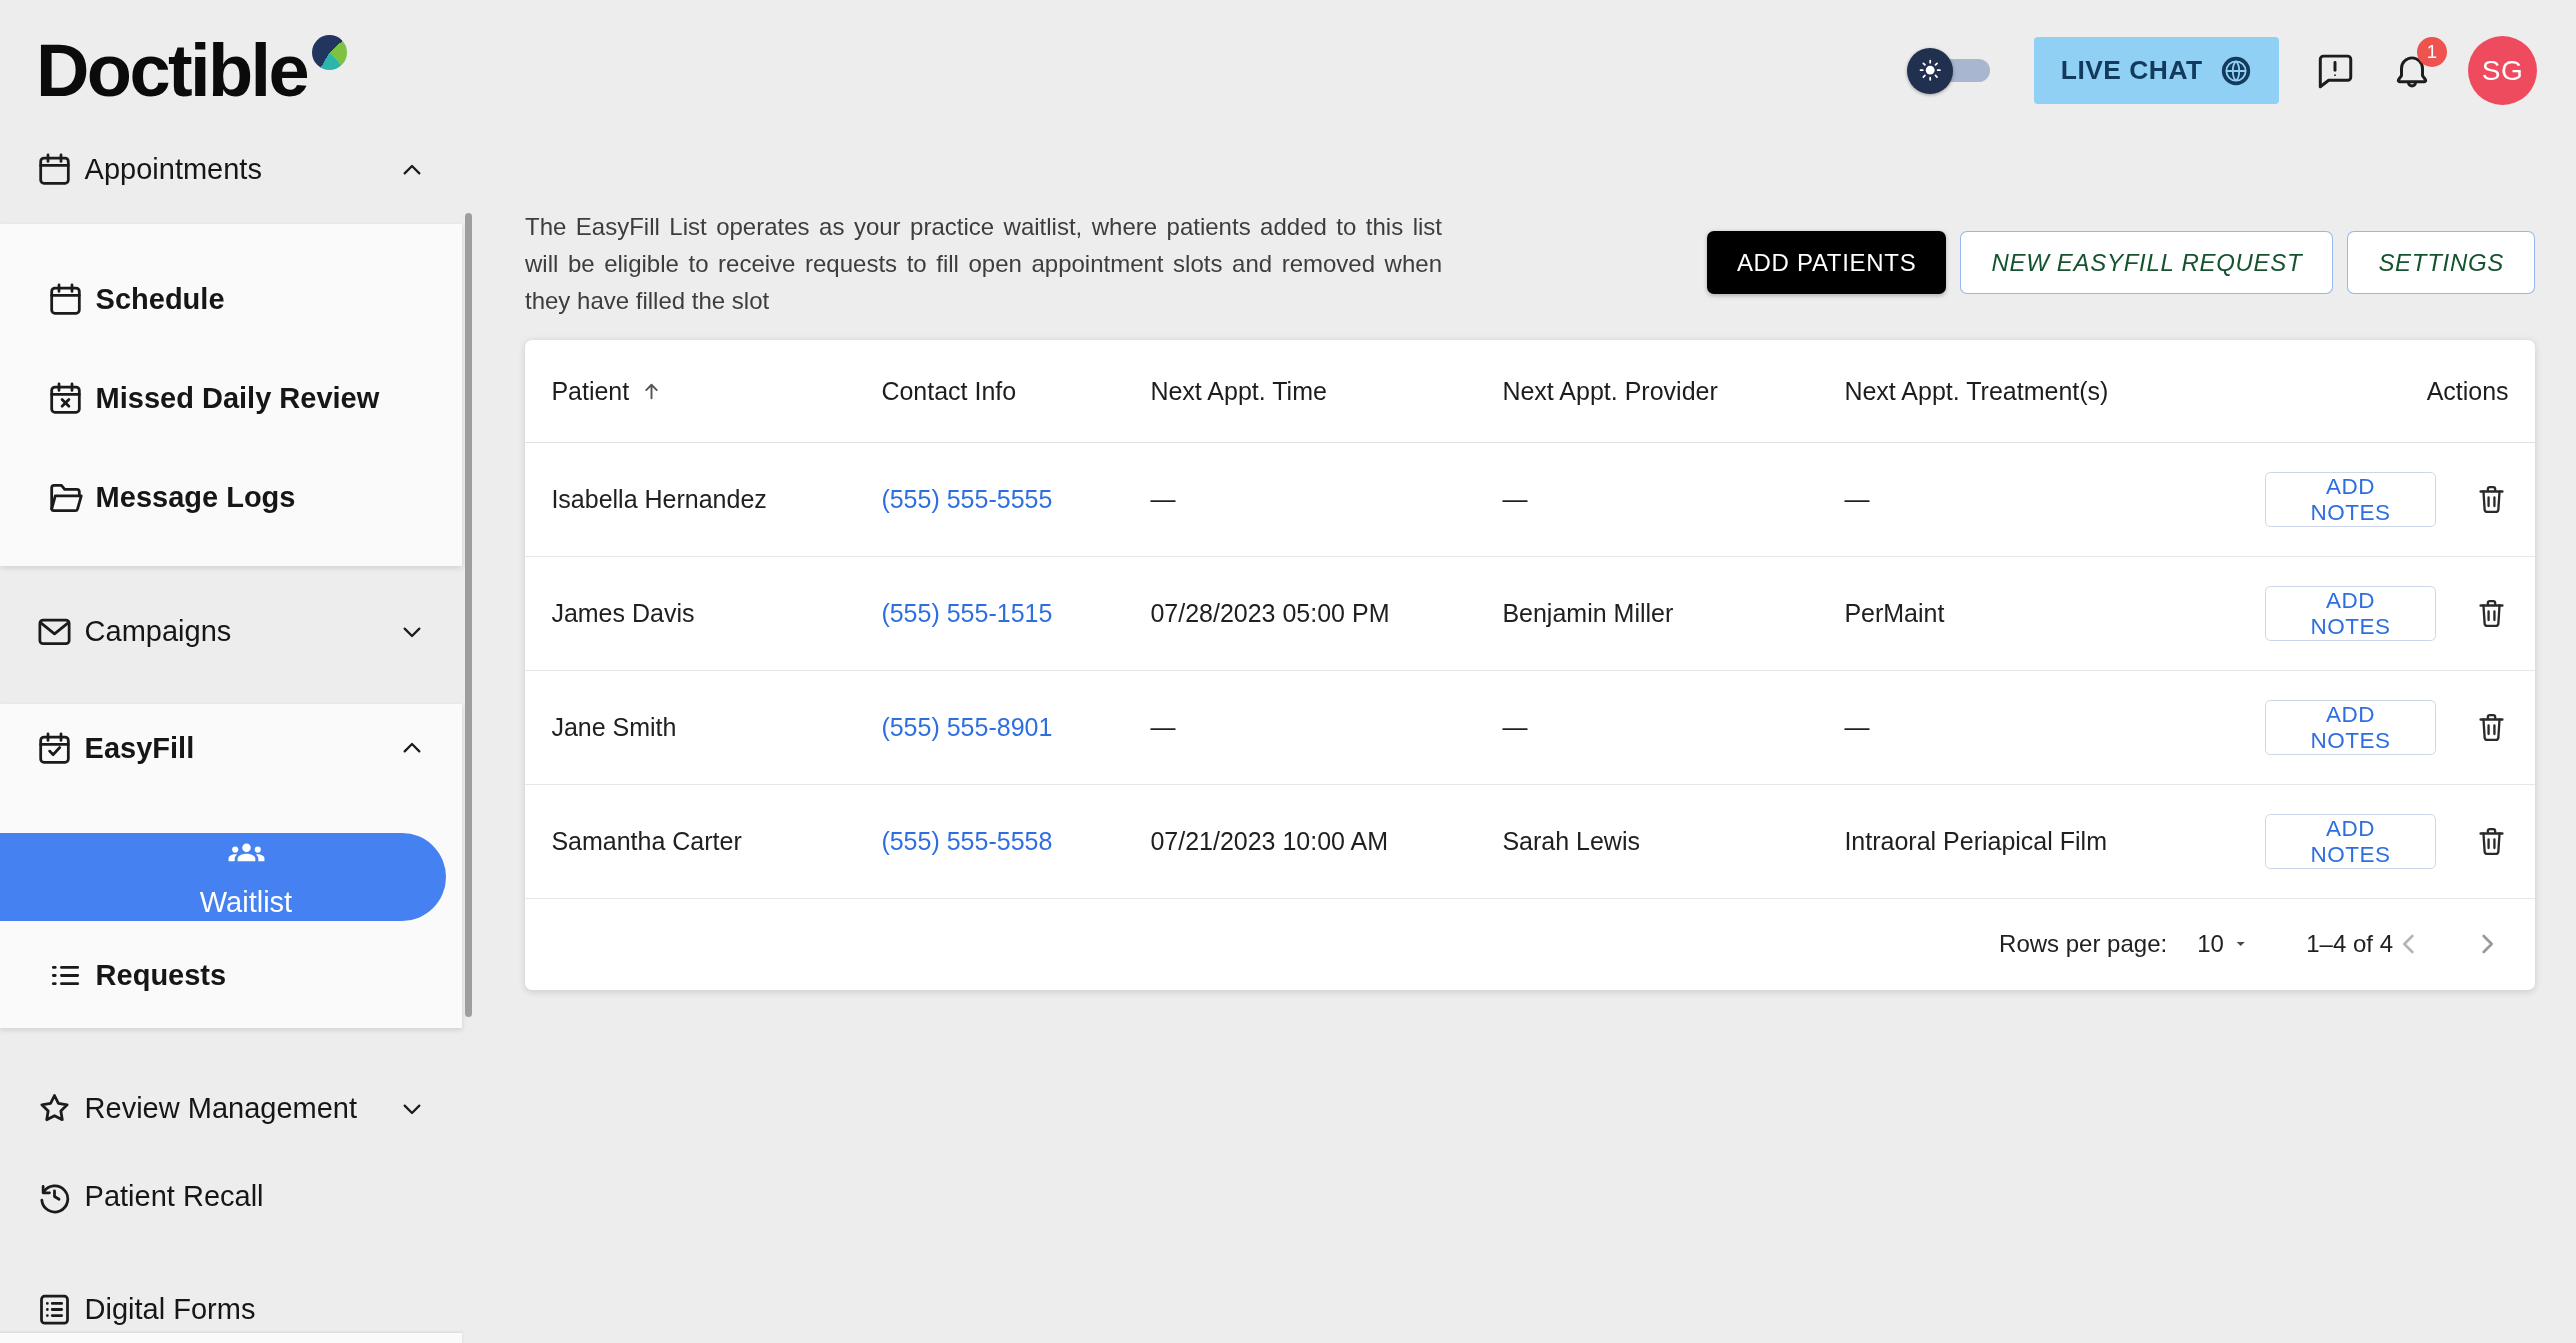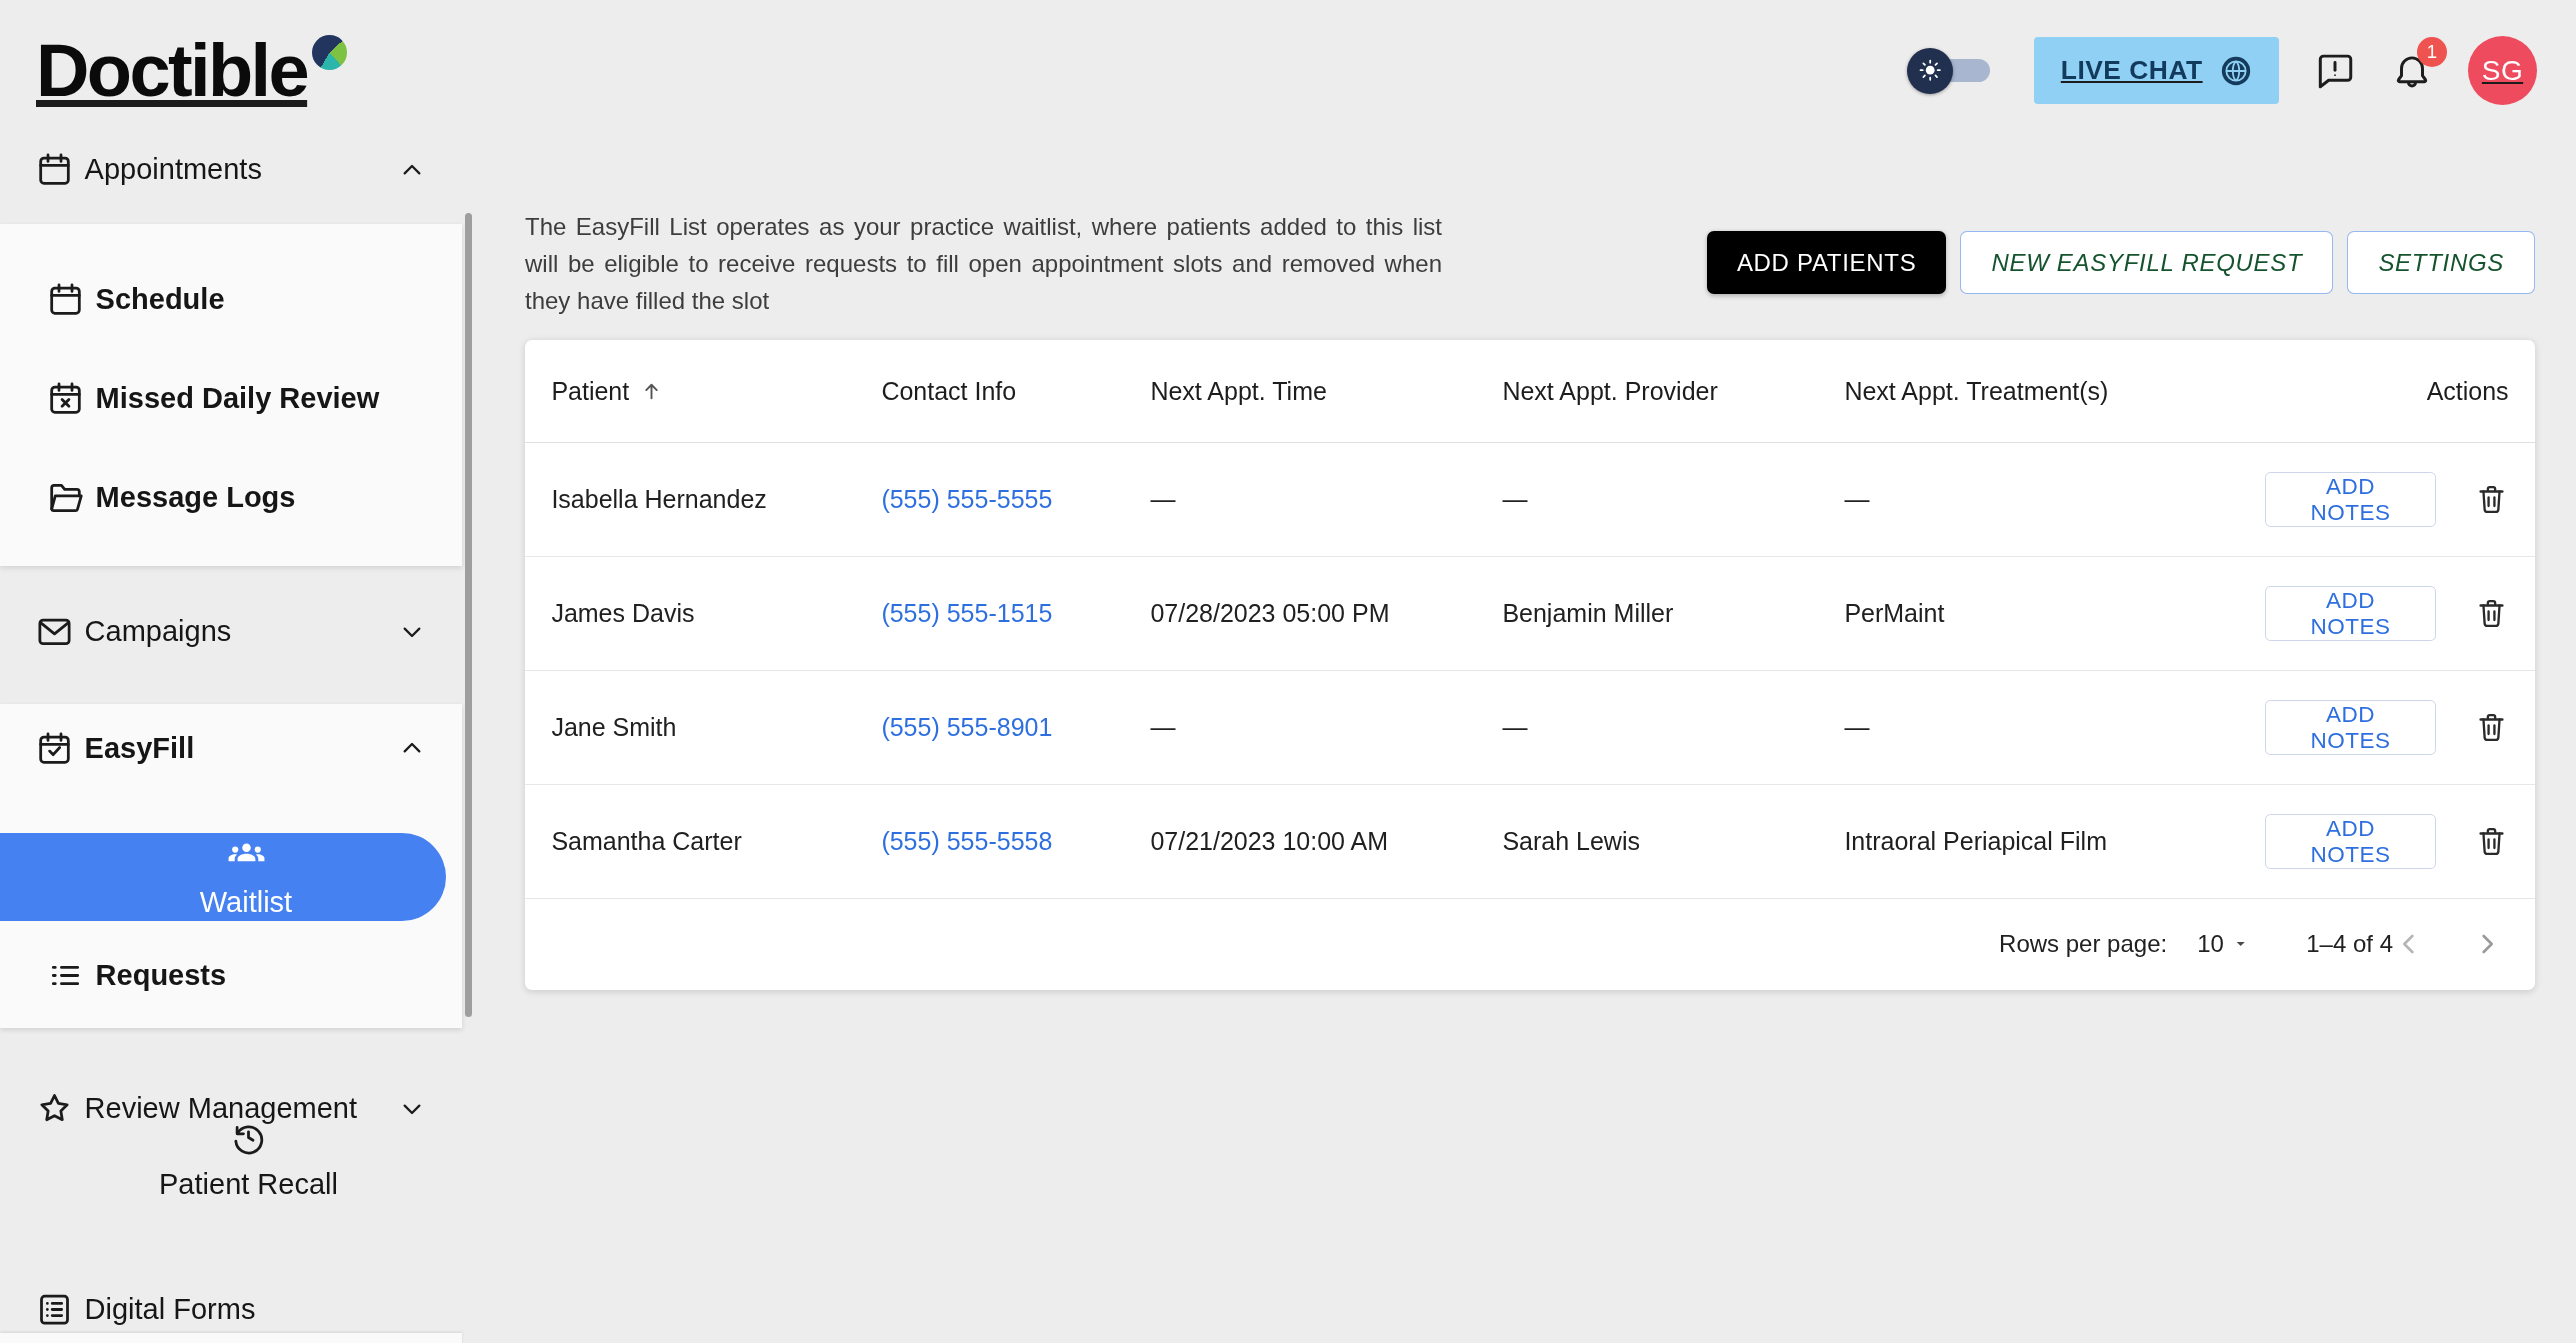--- a/index.html
+++ b/index.html
@@ -12,21 +12,20 @@
     overflow:hidden;
   }
   svg { display:block; }
   .sicon { stroke:#1b1b1b; fill:none; stroke-width:1.7; stroke-linecap:round; stroke-linejoin:round; }
 
   
   .header {
     position:absolute; top:0; left:0; right:0; height:141px;
     display:flex; align-items:center; justify-content:space-between;
     padding:0 39px 0 36px;
-    text-decoration:underline;
   }
   .logo { display:inline-flex; align-items:flex-start; cursor:pointer; }
   .logo-text { font-size:74px; font-weight:800; letter-spacing:-2.6px; color:#0b0b0b; line-height:1; }
   .logo-badge {
     width:35px; height:35px; border-radius:50%; margin:1.8px 0 0 5.3px;
     background:conic-gradient(from 210deg, #22355f 0 55%, #7dc242 55% 80%, #2cb5ab 80% 100%);
   }
   .header-right { display:flex; align-items:center; gap:35px; }
 
   .toggle { position:relative; width:92px; height:46px; cursor:pointer; }
@@ -299,21 +298,21 @@
         </svg>
     </span>
     <span>Review Management</span>
     <span class="chev">
       <svg class="sicon" width="32" height="32" viewBox="0 0 24 24">
           <path d="M6.5 9.5L12 15l5.5-5.5"></path>
         </svg>
     </span>
   </div>
 
-  <div class="srow" style="top:1118px;flex-direction:column;">
+  <div class="srow" style="top:1156px;">
     <span class="iwrap">
       <svg class="sicon" width="39" height="39" viewBox="0 0 24 24">
           <path d="M5 5.8v3.9h3.9"></path>
           <path d="M5.3 9.4a8 8 0 1 1-1.1 4.8"></path>
           <path d="M12 8.5V12l2.8 1.7"></path>
         </svg>
     </span>
     <span>Patient Recall</span>
   </div>
 

